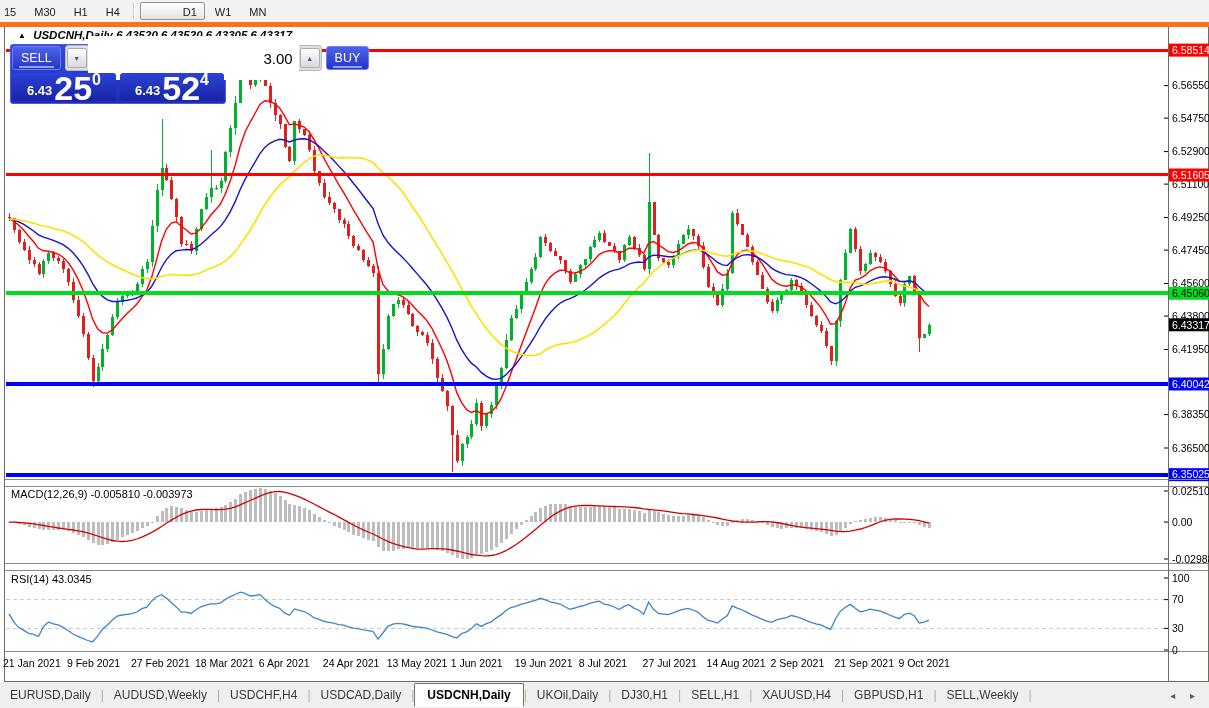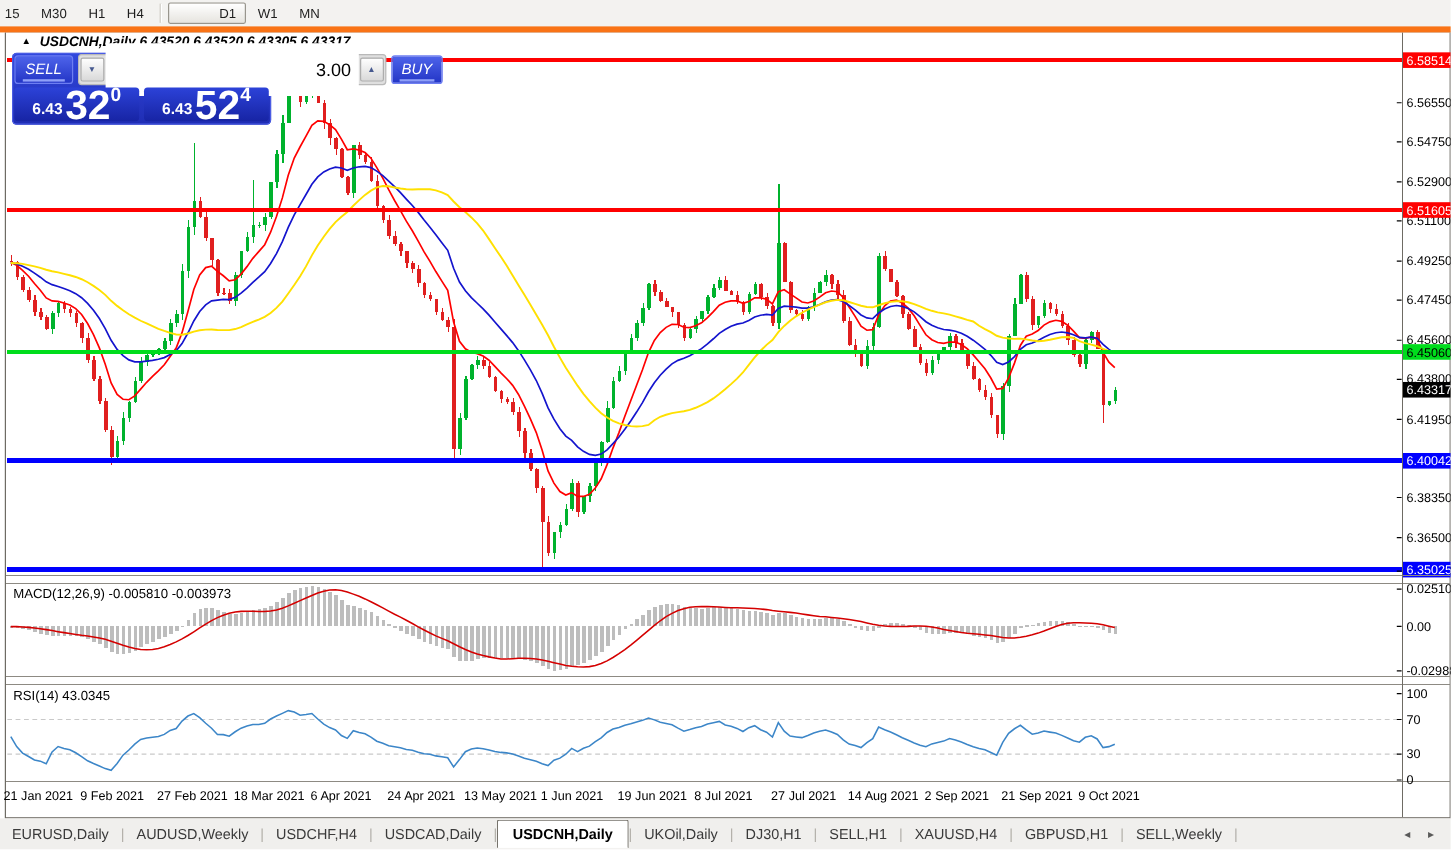--- a/index.html
+++ b/index.html
@@ -17,21 +17,21 @@
   #chart-svg{position:absolute;left:0;top:0;}
   
   #chart-title{position:absolute;left:18px;top:29px;font-size:11.5px;font-weight:700;color:#000;
     letter-spacing:0;white-space:nowrap;font-style:italic;}
   #chart-title .tri{font-size:8px;vertical-align:1px;margin-right:4px;}
   
   #ocp{position:absolute;left:10px;top:44px;width:216px;height:60px;border-radius:4px;
     background:linear-gradient(#3249de,#1f2db4);box-shadow:0 0 0 1px #4a5ce4 inset;padding:0;}
   #ocp .row1{position:absolute;left:0;top:0;width:216px;height:28px;display:flex;align-items:center;}
   .obtn{height:24px;margin:2px;font-size:12.5px;color:#ffffff;border:1px solid #6d7ef2;border-radius:3px;
-    background:linear-gradient(#4d63ea,#2335c6);cursor:pointer;font-style:italic;}
+    background:linear-gradient(#4d63ea,#2335c6);cursor:pointer;}
   .obtn .lbl{border-bottom:2px solid #8fa0f8;padding:0 2px 1px 2px;}
   #sell-btn{width:50px;}
   #buy-btn{width:50px;}
   .volwrap{flex:1;height:24px;margin:2px;background:#dfdfdf;border:1px solid #b9b9b9;border-radius:3px;
     display:flex;align-items:center;}
   .spin{width:20px;height:20px;margin:1px;border:1px solid #adadad;border-radius:2px;
     background:linear-gradient(#fefefe,#d9d9d9);font-size:7px;color:#46598f;line-height:7px;padding:0;cursor:pointer;}
   .vol{flex:1;height:20px;min-width:10px;border:none;background:#ffffff;font-size:15px;color:#000;
     text-align:right;padding:12px 6px;font-family:"Liberation Sans",sans-serif;}
   #ocp .row2{position:absolute;left:0;top:28px;width:216px;height:36px;display:flex;}
@@ -756,21 +756,21 @@
       <div class="volwrap">
         <button class="spin"><span>▼</span></button>
         <input class="vol" value="3.00" style="">
         <button class="spin"><span>▲</span></button>
       </div>
       <button class="obtn" id="buy-btn"><span class="lbl">BUY</span></button>
     </div>
     <div class="row2">
       <div class="pricebox">
         <span class="psm">6.43</span>
-        <span class="pbig">32</span>
+        <span class="pbig">25</span>
         <span class="psup">0</span>
       </div>
       <div class="pricebox">
         <span class="psm">6.43</span>
         <span class="pbig">52</span>
         <span class="psup">4</span>
       </div>
     </div>
   </div>
 

